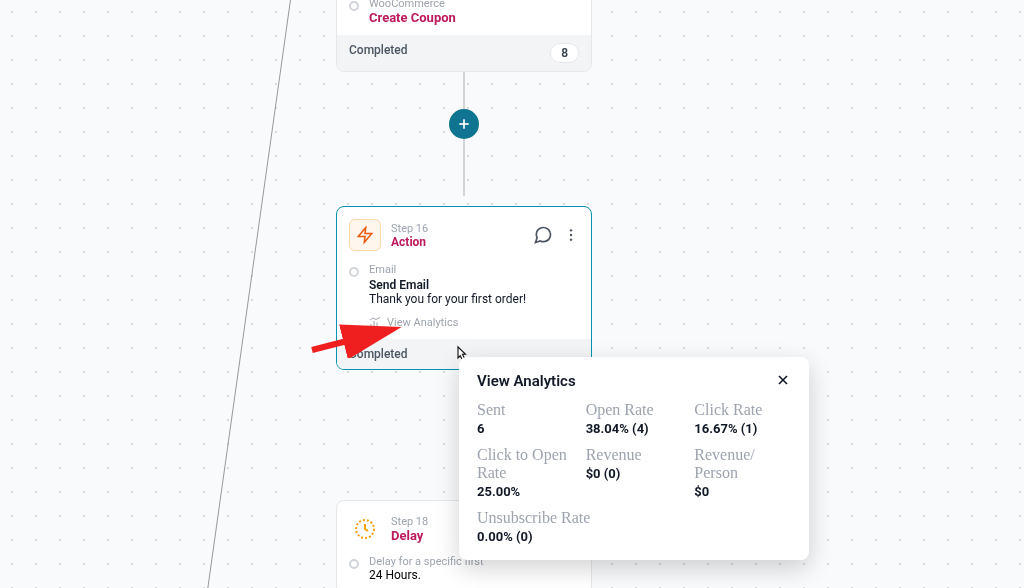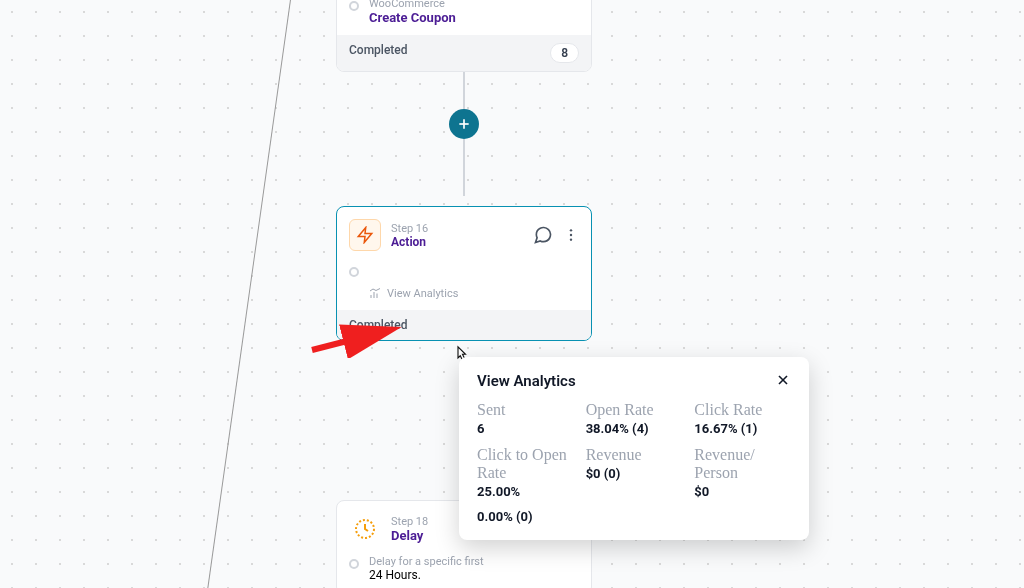--- a/index.html
+++ b/index.html
@@ -39,21 +39,21 @@
     .card-top-row {
       display: flex;
       align-items: flex-start;
       gap: 10px;
       padding: 6px 12px 10px 12px;
     }
     .node-dot {
       width: 10px; height: 10px; border: 2px solid #d1d5db; border-radius: 50%; background:#fff; margin-top: 4px; flex-shrink: 0;
     }
     .meta-label { font-size: 11px; color: #9ca3af; }
-    .meta-title { font-size: 13px; font-weight: 700; color: #4c1d95; }
+    .meta-title { font-size: 13px; font-weight: 700; color: #be185d; }
     .card-footer {
       background: #f3f4f6;
       padding: 8px 12px;
       display: flex;
       justify-content: space-between;
       align-items: flex-start;
       font-size: 12px;
       color: #4b5563;
       font-weight: 500;
     }
@@ -232,20 +232,25 @@
         <svg width="16" height="16" viewBox="0 0 24 24" fill="currentColor">
             <circle cx="12" cy="5" r="1.8"></circle>
             <circle cx="12" cy="12" r="1.8"></circle>
             <circle cx="12" cy="19" r="1.8"></circle>
           </svg>
       </div>
     </div>
     <div class="action-body">
       <div class="action-body-row">
         <div class="node-dot"></div>
+        <div>
+          <div class="meta-label">Email</div>
+          <div class="bold-line">Send Email</div>
+          <div class="desc-line">Thank you for your first order!</div>
+        </div>
       </div>
       <div class="view-analytics-row">
         <svg width="12" height="12" viewBox="0 0 24 24" fill="none" stroke="currentColor" stroke-width="2">
             <line x1="4" y1="20" x2="4" y2="14"></line>
             <line x1="10" y1="20" x2="10" y2="8"></line>
             <line x1="16" y1="20" x2="16" y2="11"></line>
             <path d="M2 6 L8 2 L14 5 L22 1"></path>
           </svg>
         <span>View Analytics</span>
       </div>
@@ -303,20 +308,21 @@
         <div class="stat-label">Revenue</div>
         <div class="stat-value">$0 (0)</div>
       </div>
       <div class="stat-cell">
         <div class="stat-label">Revenue/ Person</div>
         <div class="stat-value">$0</div>
       </div>
     </div>
     <div class="stats-row3">
       <div class="stat-cell">
+        <div class="stat-label">Unsubscribe Rate</div>
         <div class="stat-value">0.00% (0)</div>
       </div>
     </div>
   </div>
 
   <div class="delay-card">
     <div class="delay-header">
       <div class="delay-icon">
         <svg width="24" height="24" viewBox="0 0 24 24" fill="none" stroke="currentColor" stroke-width="2" stroke-dasharray="2 2">
             <circle cx="12" cy="12" r="9"></circle>

